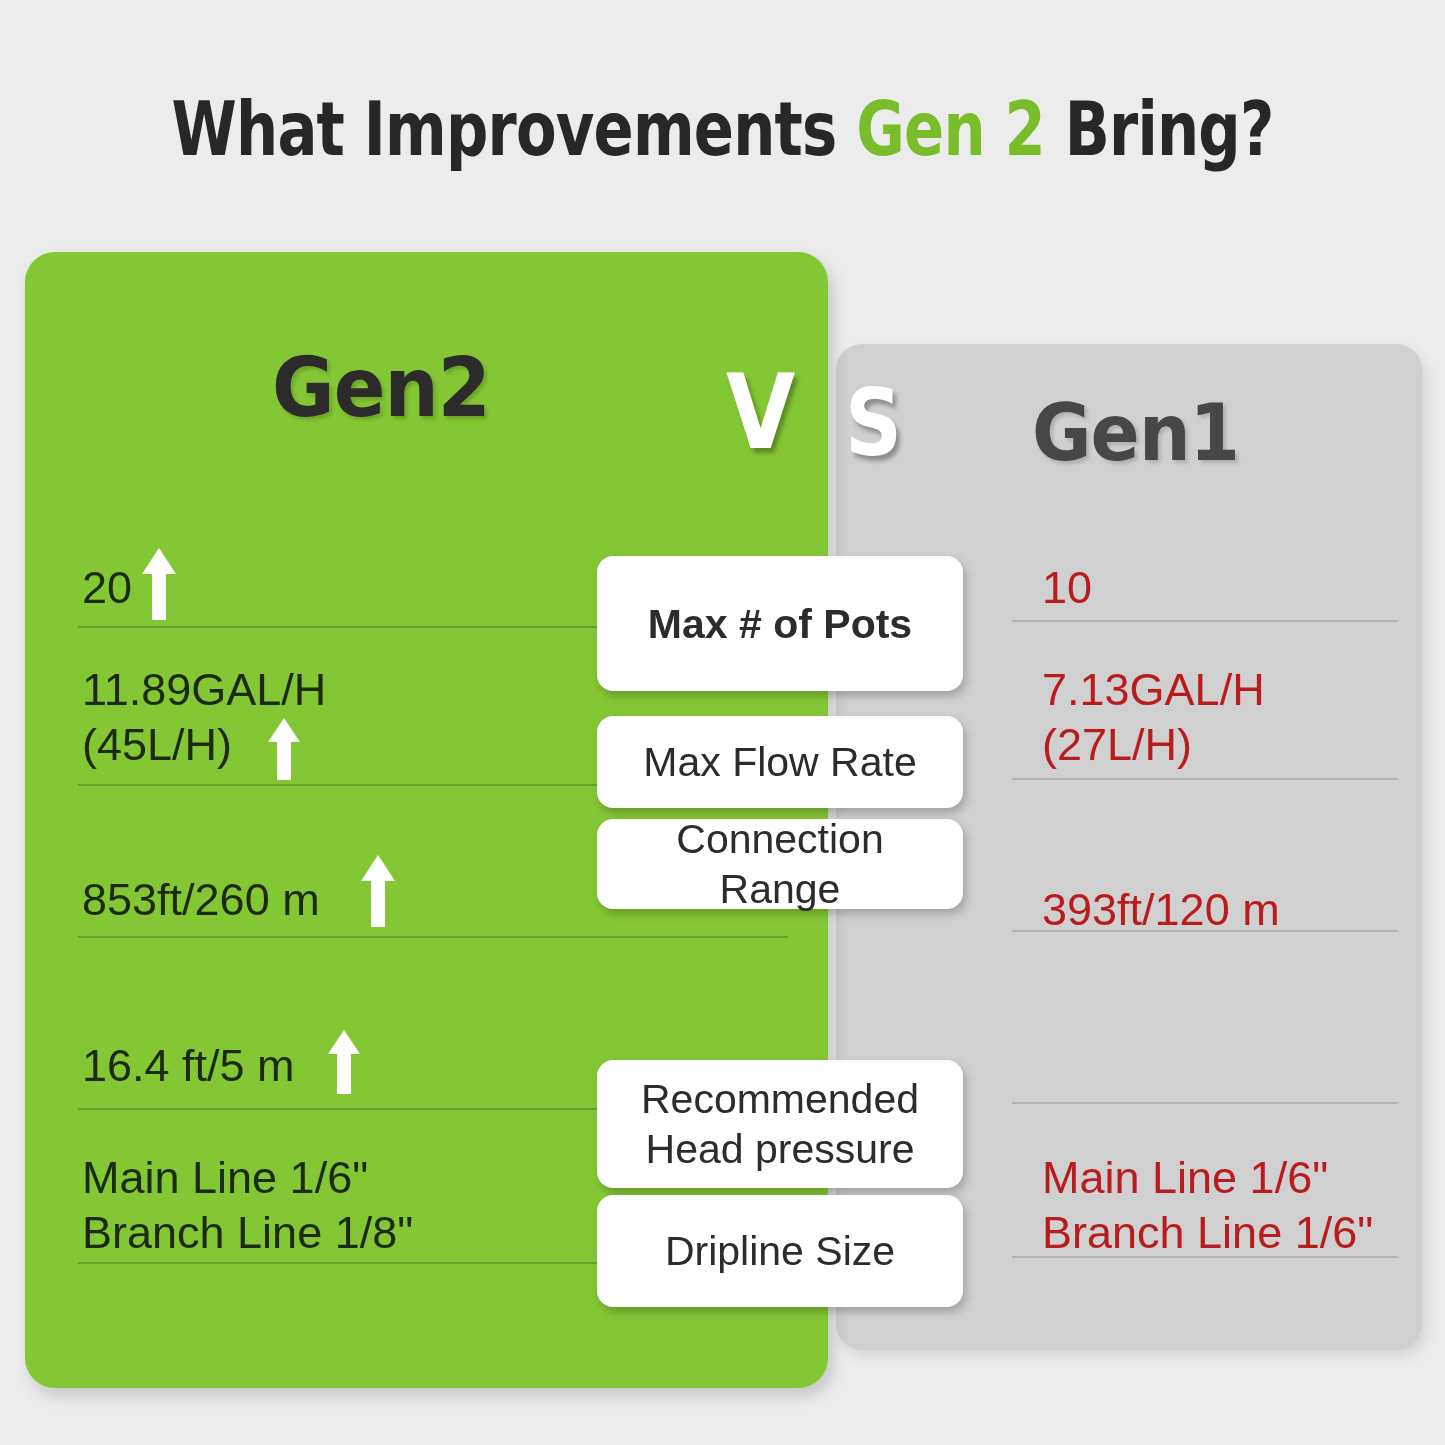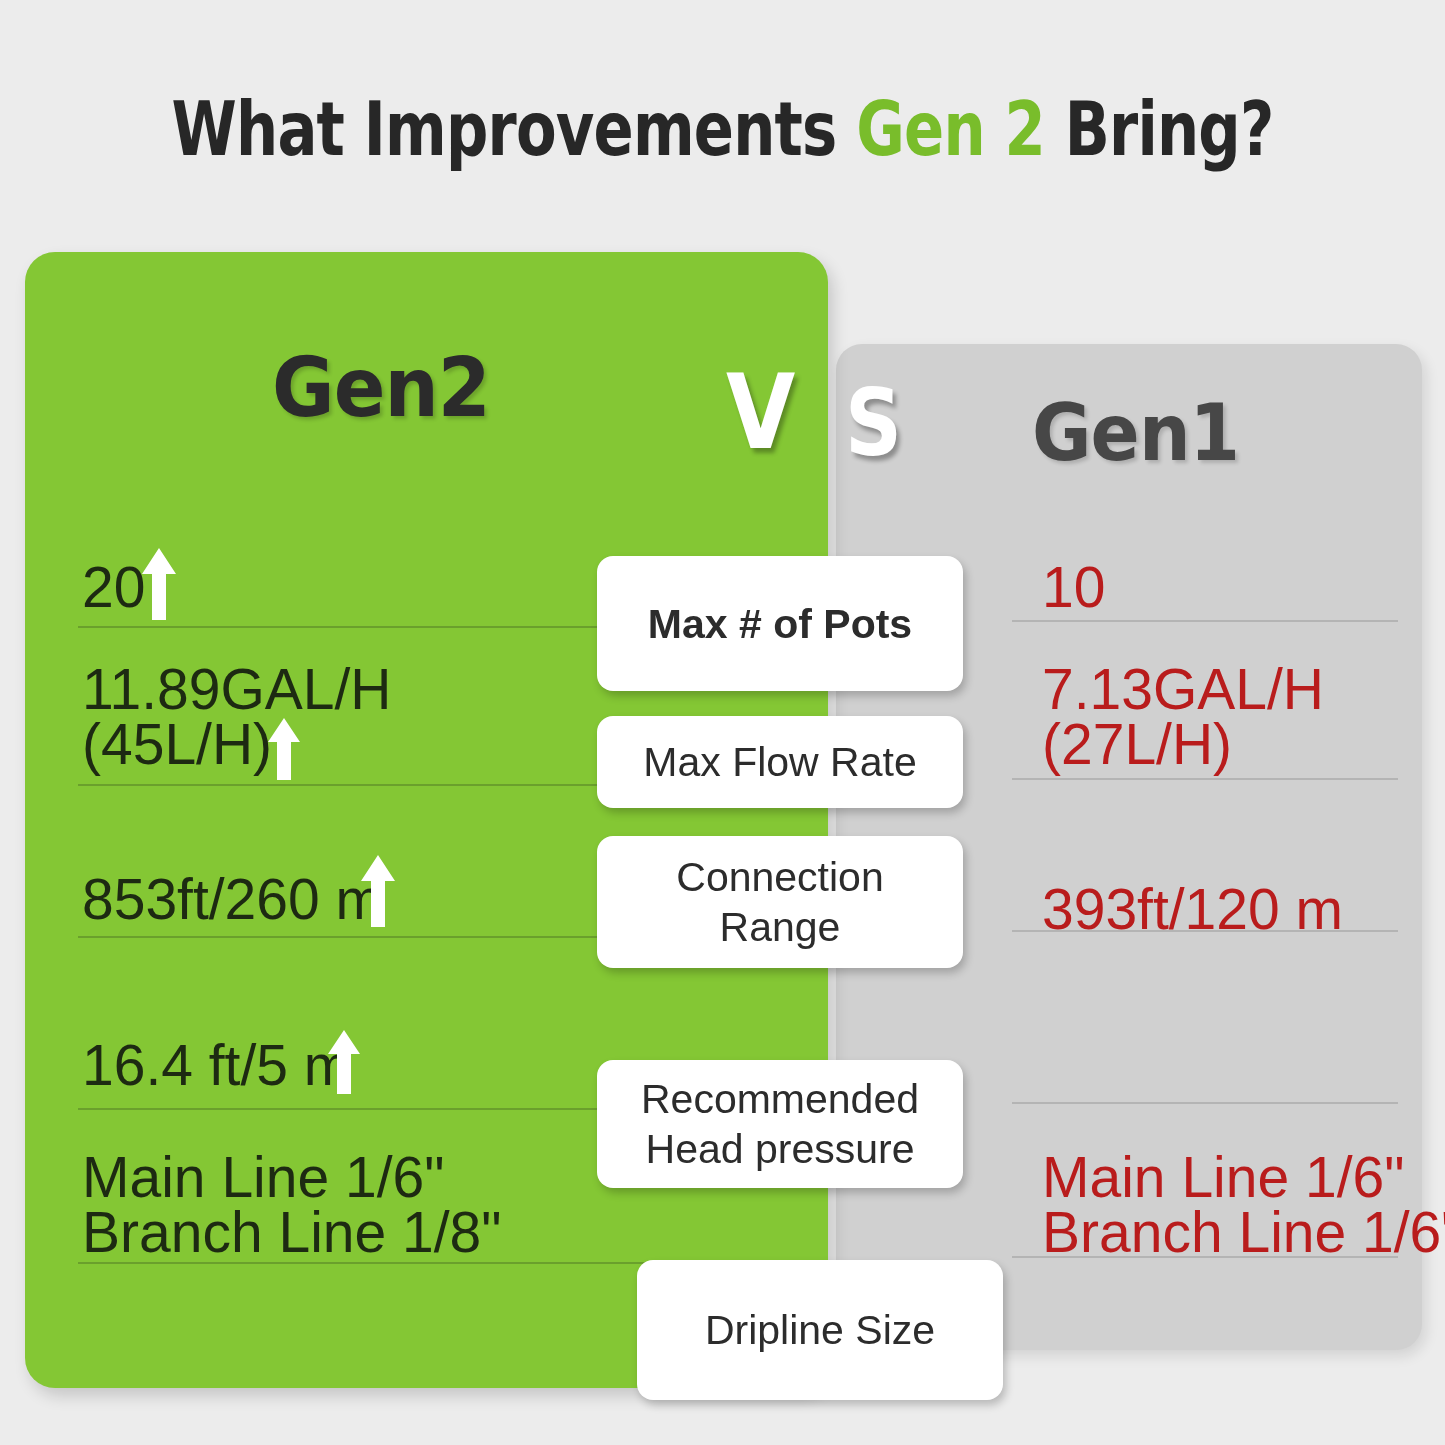--- a/index.html
+++ b/index.html
@@ -110,21 +110,21 @@
     color: #ffffff;
     text-shadow: 4px 5px 5px rgba(0,0,0,0.32);
     transform: scaleX(0.86);
     transform-origin: 0 50%;
   }
 
   
   .val {
     position: absolute;
     font-family: "Liberation Sans", sans-serif;
-    font-size: 57px;
+    font-size: 45px;
     line-height: 55px;
     white-space: pre;
   }
   .val-left {
     left: 82px;
     color: #1d2a12;
   }
   .val-right {
     left: 1042px;
     color: #b91c1c;
@@ -236,25 +236,25 @@
 Branch Line 1/6"</div>
   <div class="sep sep-left" style="top:1262px;"></div>
   <div class="sep sep-right" style="top:1256px;"></div>
 
   <div class="card" style="top:556px; height:135px;font-weight:bold;">
     <span>Max # of Pots</span>
   </div>
   <div class="card" style="top:716px; height:92px;">
     <span>Max Flow Rate</span>
   </div>
-  <div class="card" style="top:836px; height:132px; white-space:pre-line;">
+  <div class="card" style="top:819px; height:90px; white-space:pre-line;">
     <span>Connection
 Range</span>
   </div>
   <div class="card" style="top:1028px; height:128px; white-space:pre-line;margin-top:32px;">
     <span>Recommended
 Head pressure</span>
   </div>
-  <div class="card" style="top:1260px; height:140px;margin-left:40px;">
+  <div class="card" style="top:1195px; height:112px;">
     <span>Dripline Size</span>
   </div>
 
 </div>
 
 </body></html>

